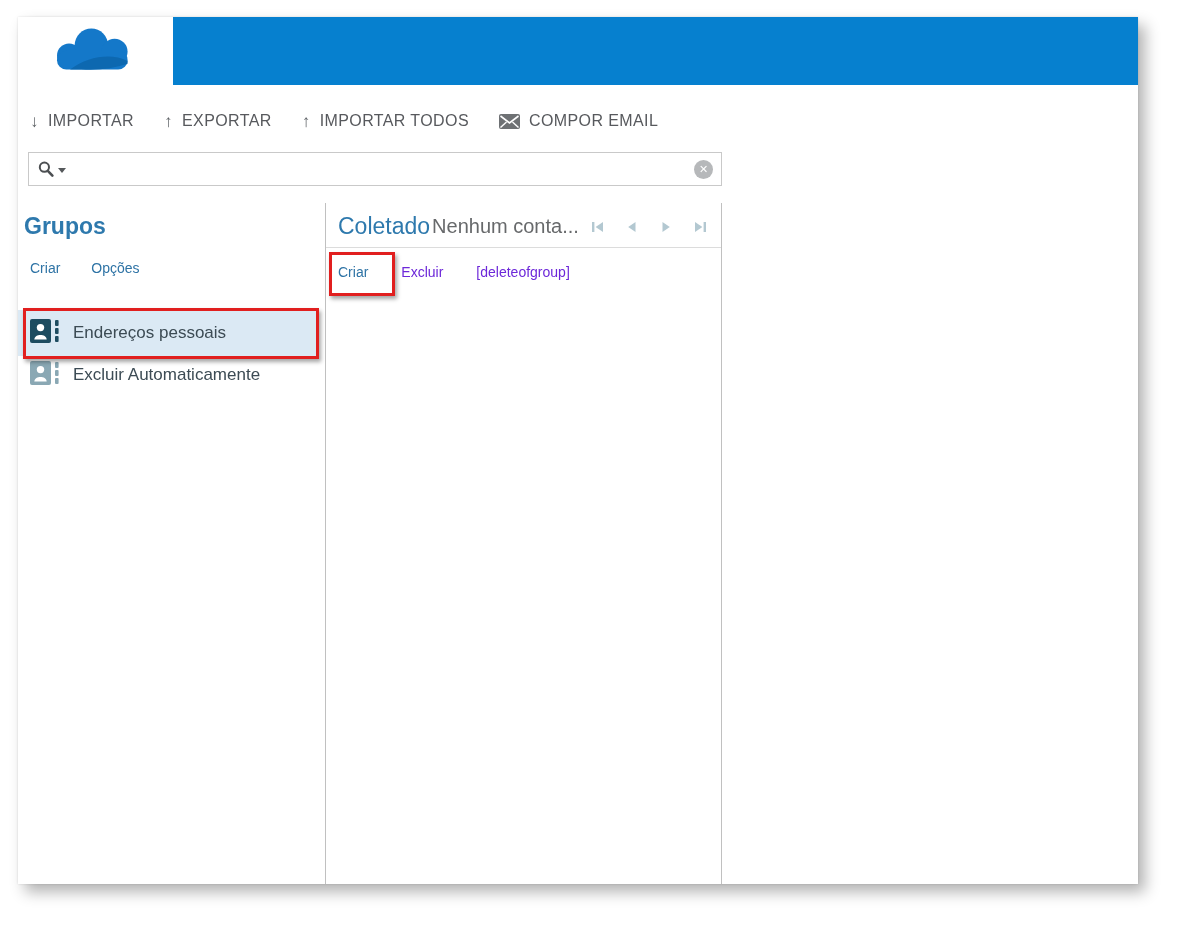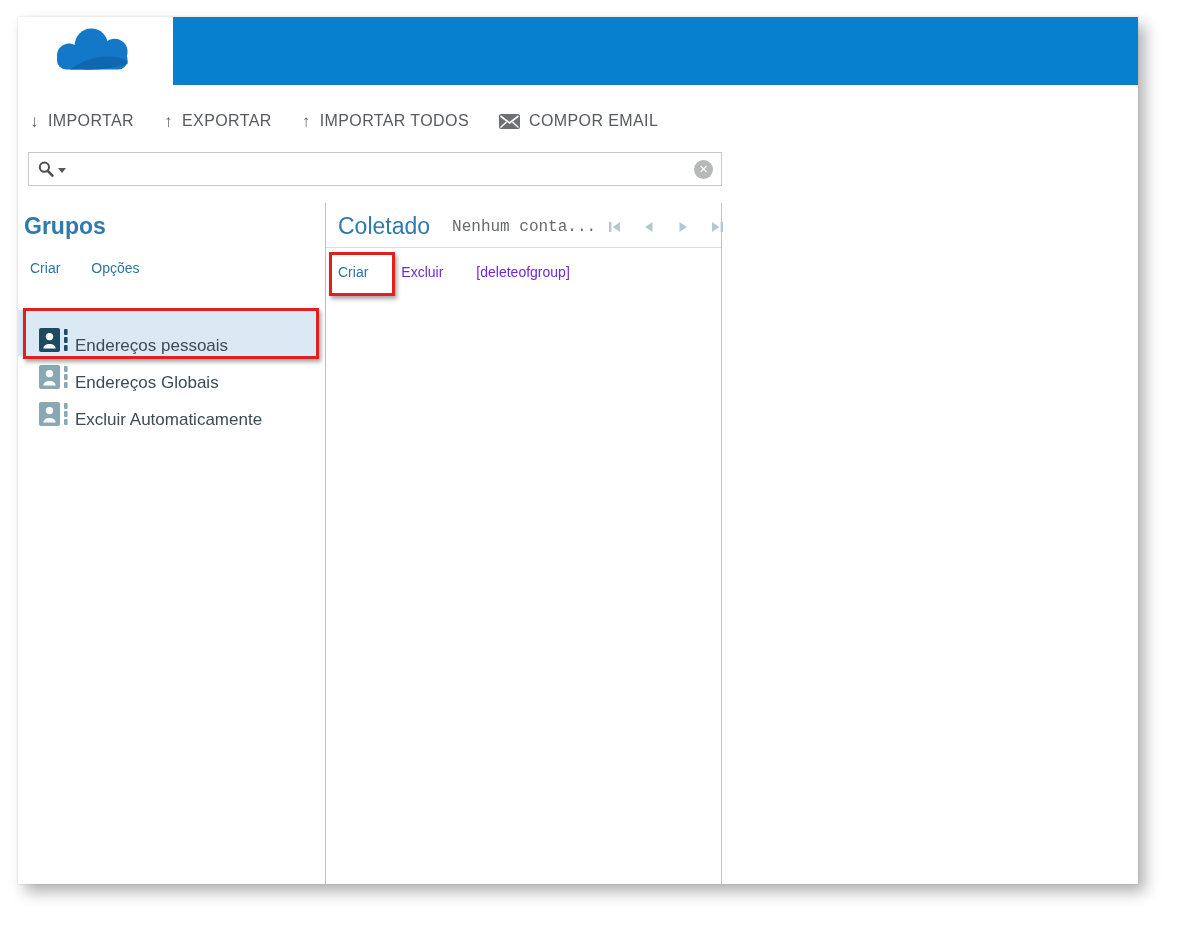--- a/index.html
+++ b/index.html
@@ -66,35 +66,35 @@
 
   .panel-title { font-size: 23px; color: #2e79ad; }
   .link { font-size: 14px; color: #2e73a5; cursor: pointer; white-space: nowrap; }
   .link.disabled { color: #6d28d9; }
 
   .groups-title { position: absolute; left: 6px; top: 196px; font-weight: bold; }
   .groups-actions { position: absolute; left: 12px; top: 243px; display: flex; gap: 31px; }
 
   .group-list { position: absolute; left: 0; top: 293px; width: 300px; }
   .group-row {
-    display: flex; align-items: flex-end; gap: 6px;
-    height: 37px; padding-left: 21px; cursor: pointer;
+    display: flex; align-items: center; gap: 13px;
+    height: 37px; padding-left: 12px; cursor: pointer;
   }
   .group-row.selected { height: 46px; background: #dbe9f4; }
   .group-row .label { font-size: 17px; color: #3c4b54; white-space: nowrap; }
   .card-icon { flex: 0 0 auto; display: block; }
 
   
   .contacts-header {
     position: absolute; left: 320px; top: 196px; width: 383px;
     display: flex; align-items: center;
   }
   .contacts-title { white-space: nowrap; }
   .contacts-status {
-    font-size: 16px; color: #67696b; margin-left: 22px; white-space: nowrap; font-family: Liberation Mono, monospace;
+    font-size: 20px; color: #67696b; margin-left: 2px; white-space: nowrap;
   }
   .pager { display: flex; align-items: center; gap: 20px; margin-left: 12px; }
   .pager .pg-btn { cursor: pointer; display: flex; }
   .contacts-rule {
     position: absolute; left: 308px; top: 230px; width: 395px; height: 1px; background: #dcdcdc;
   }
   .contacts-actions {
     position: absolute; left: 320px; top: 247px; display: flex; gap: 33px; align-items: center;
   }
   
@@ -197,35 +197,20 @@
           <g fill="#8aa8b4">
             <rect x="0" y="0" width="21" height="24" rx="2"></rect>
             <rect x="25" y="1" width="3.6" height="6" rx="1"></rect>
             <rect x="25" y="9" width="3.6" height="6" rx="1"></rect>
             <rect x="25" y="17" width="3.6" height="6" rx="1"></rect>
           </g>
           <circle cx="10.5" cy="8.6" r="3.7" fill="#ffffff"></circle>
           <path d="M4.3,20.5 C4.8,14.6 16.2,14.6 16.7,20.5 Z" fill="#ffffff"></path>
         </svg>
       </span>
-      <span class="label">Endereços Globais</span>
-    </div>
-    <div class="group-row">
-      <span class="card-icon">
-        <svg width="30" height="24" viewBox="0 0 30 24">
-          <g fill="#8aa8b4">
-            <rect x="0" y="0" width="21" height="24" rx="2"></rect>
-            <rect x="25" y="1" width="3.6" height="6" rx="1"></rect>
-            <rect x="25" y="9" width="3.6" height="6" rx="1"></rect>
-            <rect x="25" y="17" width="3.6" height="6" rx="1"></rect>
-          </g>
-          <circle cx="10.5" cy="8.6" r="3.7" fill="#ffffff"></circle>
-          <path d="M4.3,20.5 C4.8,14.6 16.2,14.6 16.7,20.5 Z" fill="#ffffff"></path>
-        </svg>
-      </span>
       <span class="label">Excluir Automaticamente</span>
     </div>
   </div>
 
   <div class="contacts-header">
     <span class="panel-title contacts-title">Coletado</span>
     <span class="contacts-status">Nenhum conta...</span>
     <span class="pager">
       <span class="pg-btn">
         <svg width="14" height="14" viewBox="0 0 14 14">

